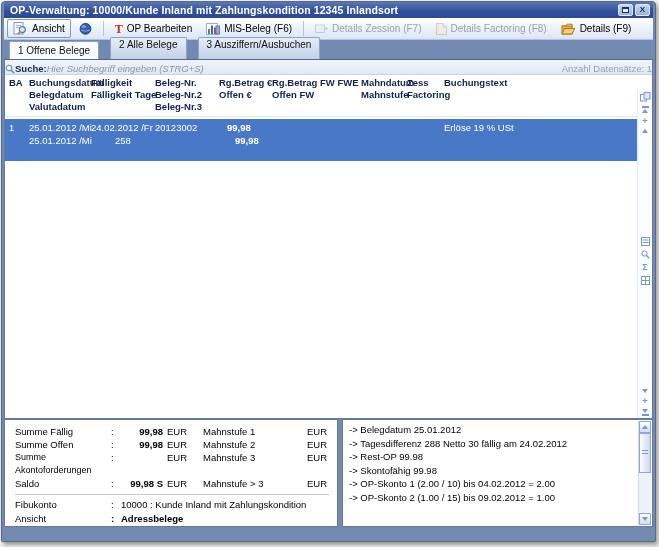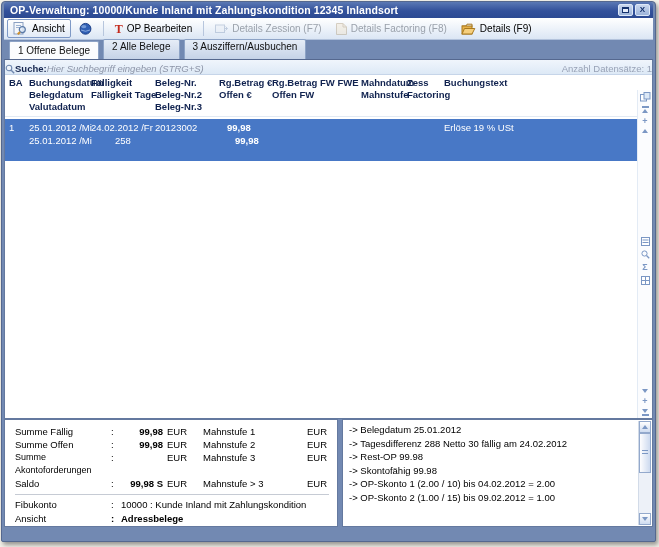--- a/index.html
+++ b/index.html
@@ -22,21 +22,21 @@
   
   .toolbar{ height:22px; flex:0 0 22px; display:flex; align-items:center; gap:2px; padding:0 3px;
     background:linear-gradient(#ffffff,#dbe6f4); border-bottom:1px solid #b3c3dc; }
   .tbtn{ display:flex; align-items:center; gap:4px; padding:2px 5px; font-size:10px; border:1px solid transparent; background:transparent; font-family:inherit; white-space:nowrap;}
   .tbtn.bordered{ border:1px solid #7e99c6; background:linear-gradient(#fefefe,#e2ebf7); border-radius:2px;}
   .tbtn.disabled{ color:#9aa1ab; }
   .tbtn.disabled svg{ opacity:.45; }
   .tsep{ width:1px; height:15px; background:#b7c6dd; margin:0 3px; }
   .red-t{ color:#c42a1c; font-weight:bold; font-size:12px; font-family:"Liberation Serif",serif; line-height:1;}
   
-  .tabstrip{ height:19px; flex:0 0 19px; display:flex; align-items:center; padding-left:5px; gap:4px; }
+  .tabstrip{ height:19px; flex:0 0 19px; display:flex; align-items:flex-end; padding-left:5px; gap:11px; }
   .tab{ height:22px; padding:1px 8px 0; font-size:10px; color:#111; white-space:nowrap;
     background:linear-gradient(#e6edf7,#c2d0e6); border:1px solid #8da3c6; border-bottom:none; border-radius:2px 2px 0 0;}
   .tab.active{ height:18px; padding-top:3px; background:#fbfcfe; position:relative; z-index:2; }
   
   .mainpanel{ flex:1 1 auto; background:#fff; border:1px solid #64799f; border-top-color:#55688f;
     display:flex; flex-direction:column; position:relative; overflow:hidden;}
   .searchbar{ height:15px; flex:0 0 15px; display:flex; align-items:flex-end; gap:0; padding:0 0;
     background:linear-gradient(#f0f5fc,#dde9f6); border-bottom:1px solid #c6d5e9; font-size:9.5px;}
   .searchbar .slabel{ font-weight:bold; color:#15254e;}
   .searchbar input{ flex:1; border:none; background:transparent; outline:none; font-size:9.5px; font-family:inherit; color:#333;}
@@ -117,20 +117,30 @@
       <svg width="13" height="13">
         <circle cx="6.5" cy="6.8" r="5.4" fill="#2f5fb4" stroke="#1d3f86"></circle>
         <ellipse cx="4.8" cy="4.6" rx="2.6" ry="1.7" fill="#7fa4dd" fill-opacity="0.85"></ellipse>
         <path d="M2 8 Q6.5 10.5 11 8" stroke="#9db9e4" fill="none" stroke-width="0.8"></path>
       </svg>
     </button>
     <span class="tsep"></span>
     <button class="tbtn">
       <span class="red-t">T</span>
       <span>OP Bearbeiten</span>
+    </button>
+    <button class="tbtn">
+      <svg width="14" height="12">
+        <rect x="0.5" y="0.5" width="11" height="11" fill="#ffffff" stroke="#9ab0cf"></rect>
+        <rect x="2" y="6" width="2" height="5" fill="#3c9e3c"></rect>
+        <rect x="5" y="2.5" width="2" height="8.5" fill="#3c64c8"></rect>
+        <rect x="8" y="4.5" width="2" height="6.5" fill="#cc3c3c"></rect>
+        <rect x="10" y="3" width="3.5" height="8" fill="#8fb0e0" stroke="#5f7fb4"></rect>
+      </svg>
+      <span>MIS-Beleg (F6)</span>
     </button>
     <span class="tsep"></span>
     <button class="tbtn disabled">
       <svg width="13" height="11">
         <rect x="0.5" y="2" width="9" height="7.5" fill="#e9eef5" stroke="#8da2c0"></rect>
         <path d="M9 5.5 H12.5 M10.5 3.5 L12.5 5.5 L10.5 7.5" stroke="#8da2c0" fill="none"></path>
       </svg>
       <span>Details Zession (F7)</span>
     </button>
     <button class="tbtn disabled">

